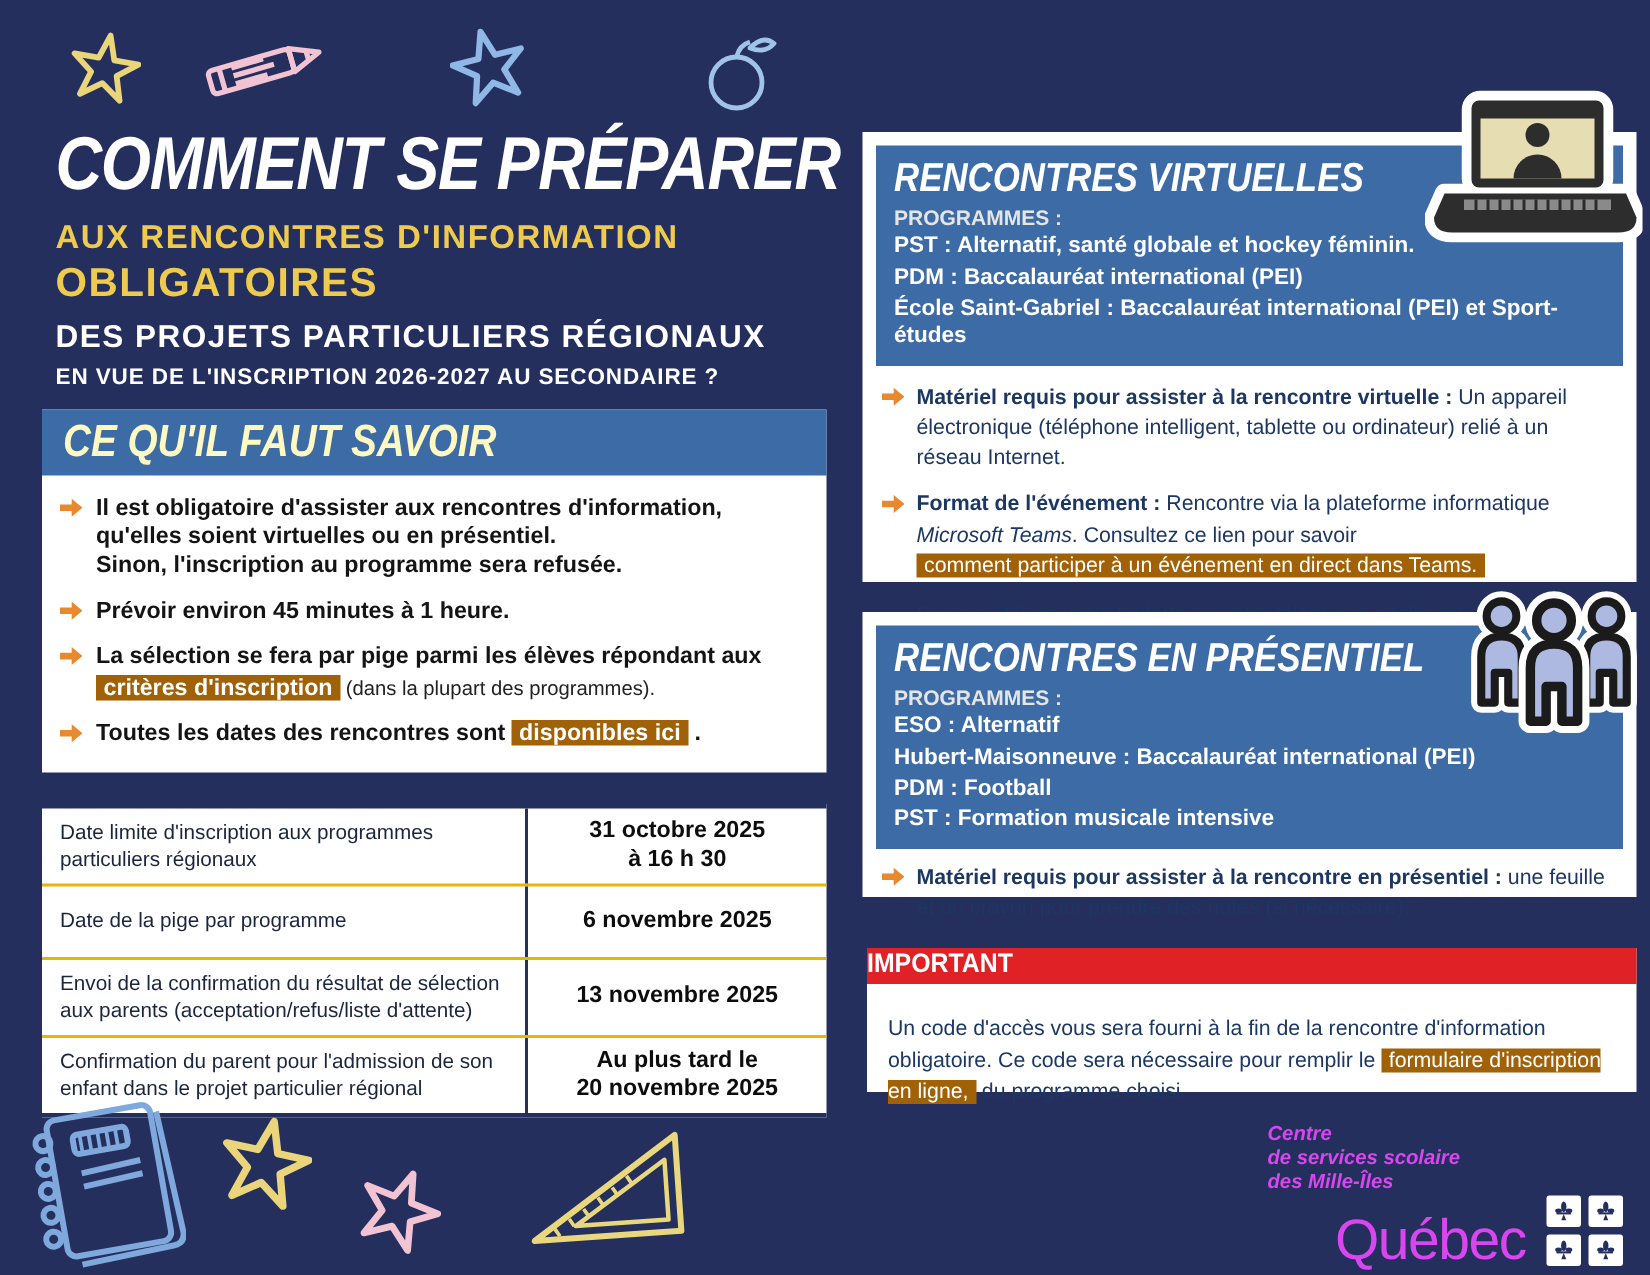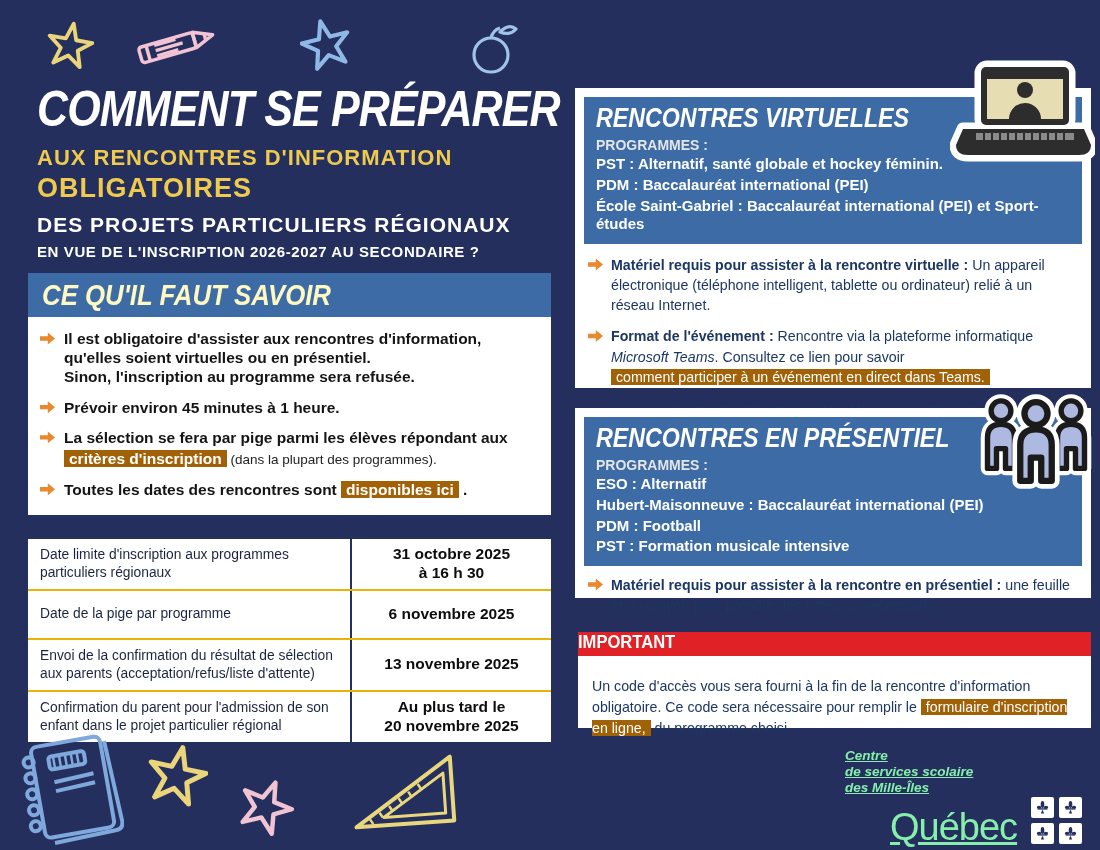--- a/index.html
+++ b/index.html
@@ -56,21 +56,21 @@
   .mi{font-style:italic;}
   .vpara{margin-left:23px;margin-top:13px;}
 
   
   .imp{left:578px;top:632px;width:513px;height:96px;}
   .imp-header{background:#e02227;color:#ffffff;height:24px;display:flex;align-items:flex-start;
               font-size:18px;font-weight:700;}
   .imp-body{padding:20px 14px;color:#1d3763;font-size:14.2px;line-height:1.48;}
 
   
-  .logo{position:absolute;left:845px;top:748px;color:#86efac;text-decoration:underline;}
+  .logo{position:absolute;left:845px;top:748px;color:#d946ef;}
   .logo-lines{font-style:italic;font-weight:700;font-size:13.5px;line-height:1.2;}
   .logo-row{display:flex;align-items:flex-end;gap:14px;margin-top:0px;}
   .wordmark{font-size:38px;letter-spacing:-1px;margin-left:45px;line-height:1;}
   .flag{display:grid;grid-template-columns:23px 23px;grid-template-rows:21px 21px;gap:5px;margin-bottom:2px;}
   .flag-sq{background:#ffffff;border-radius:2px;display:flex;align-items:center;justify-content:center;}
 
   
   .abs{position:absolute;}
 </style>
 </head>

